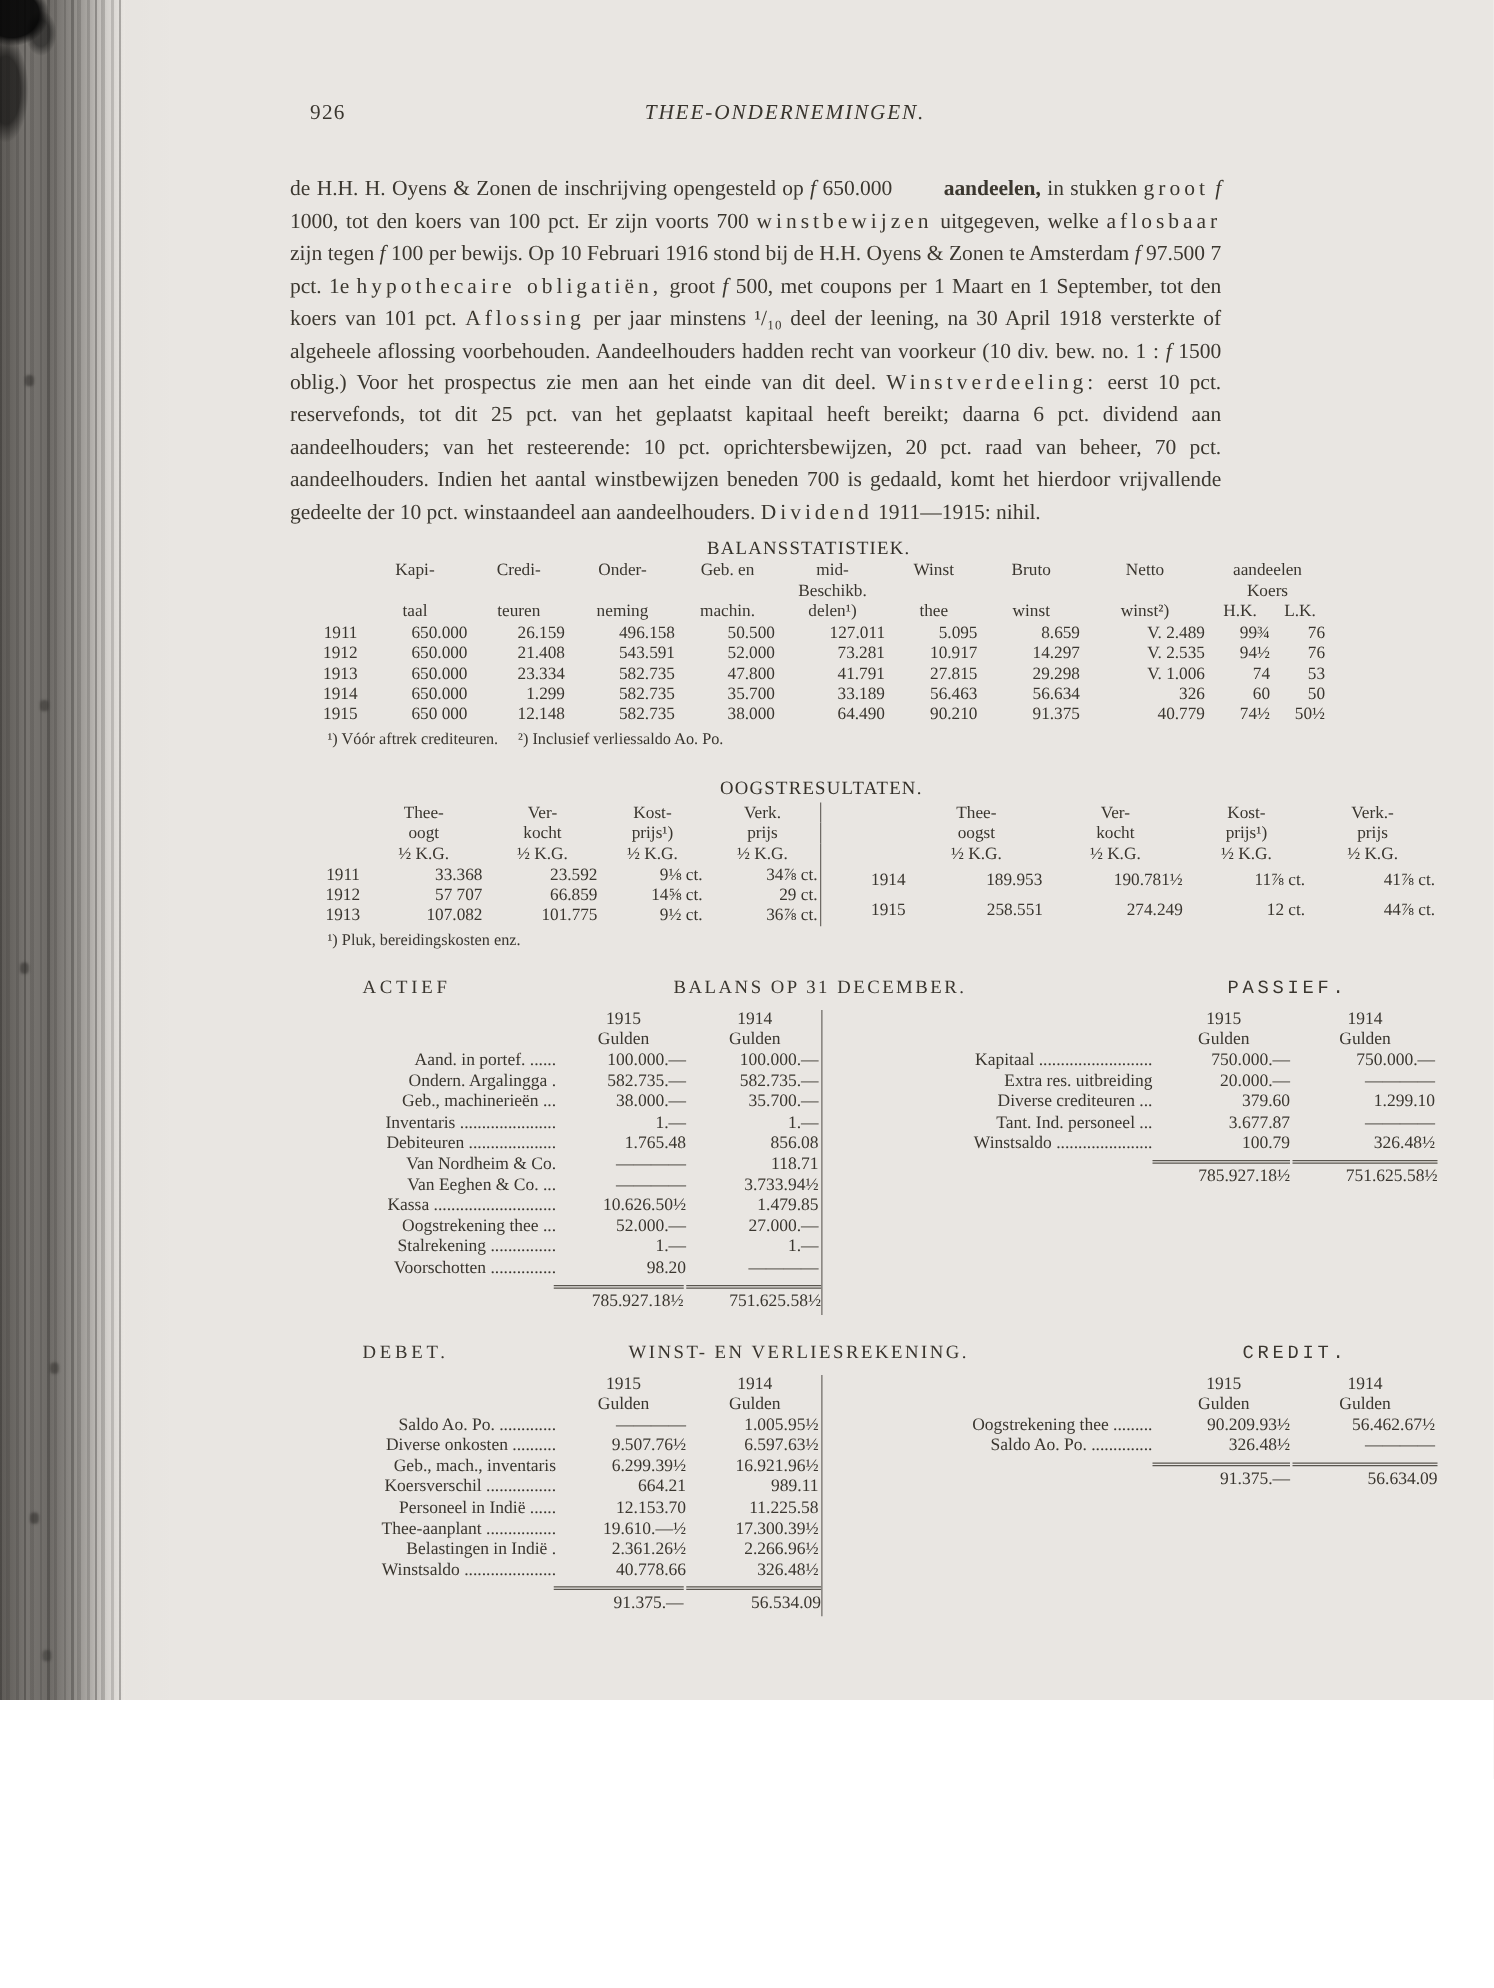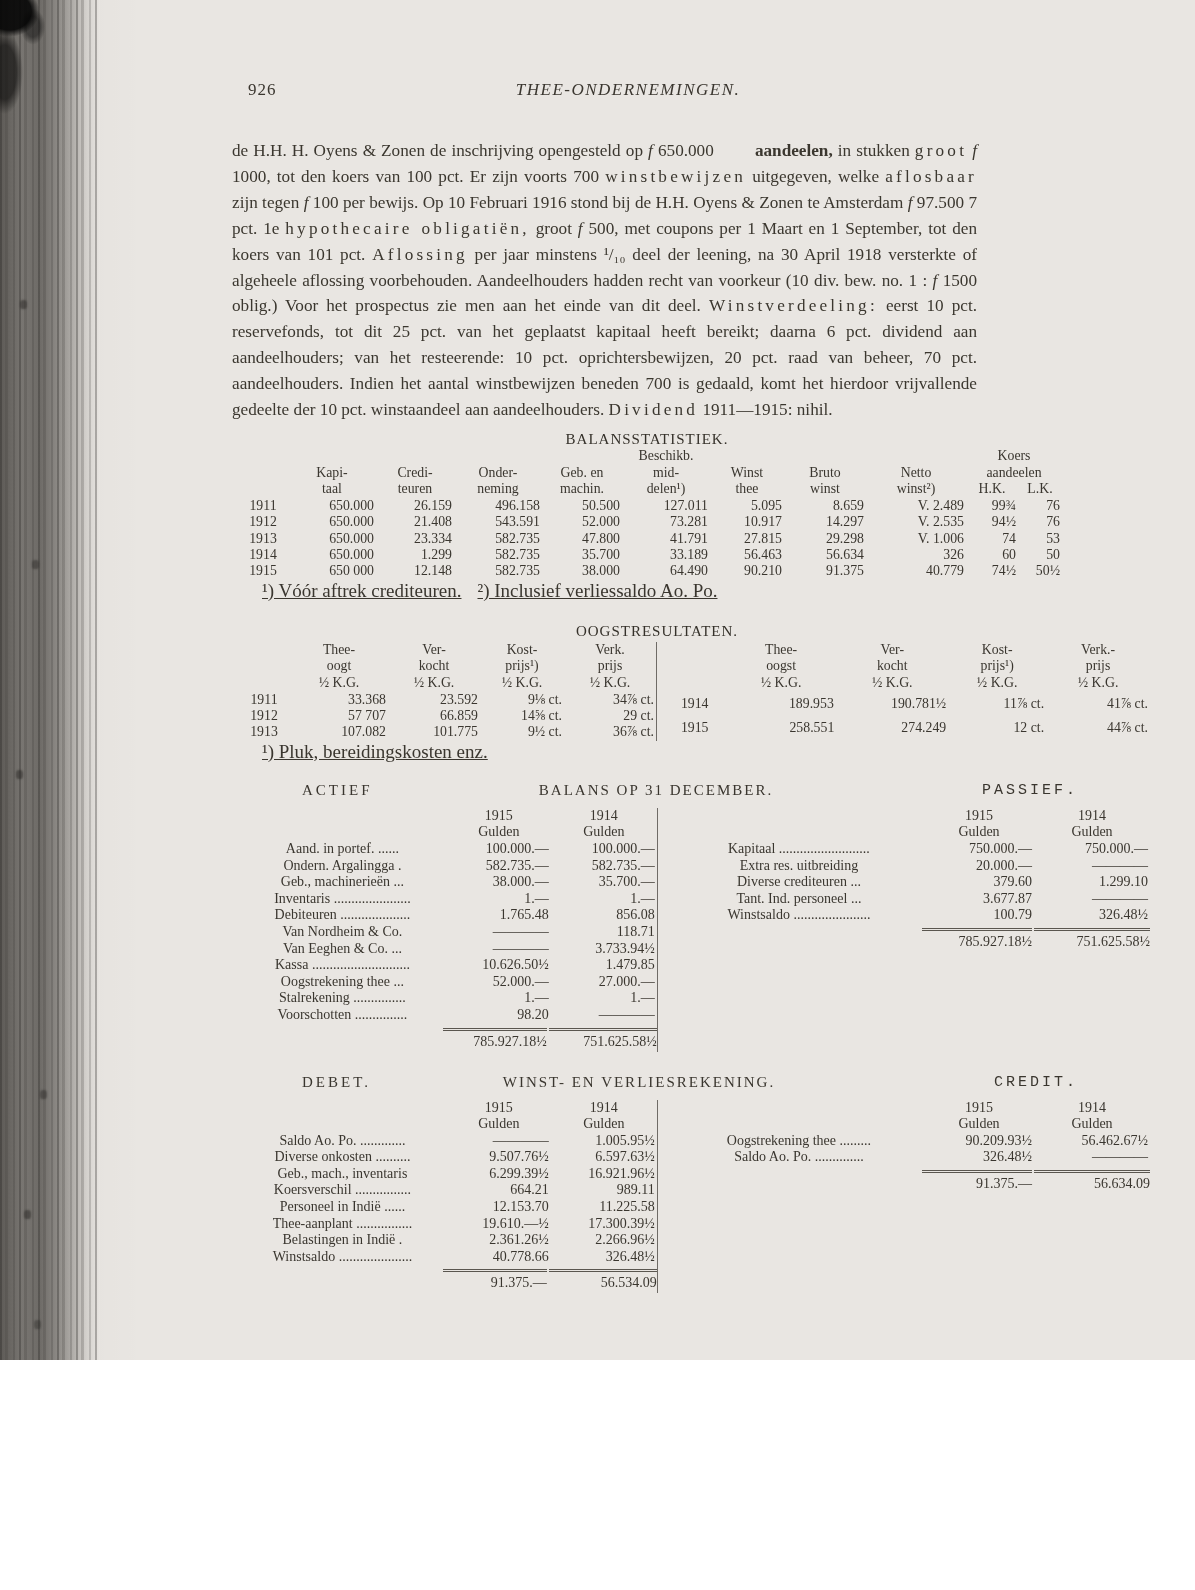--- a/index.html
+++ b/index.html
@@ -47,37 +47,37 @@
     text-align:justify; color:#3b372f;}
   .seg-b{font-weight:bold;margin-left:36px;}
   .seg-i{font-style:italic;}
   .seg-sp{letter-spacing:3.2px;}
 
   
   .tbl-title{text-align:center; font-size:15px; letter-spacing:1px; color:#35312a;}
   table{border-collapse:collapse;}
   th{font-weight:normal; text-align:center; line-height:16.6px; font-size:13.8px; white-space:nowrap; padding:0 2px;}
   td{text-align:right; line-height:16.4px; font-size:13.8px; white-space:nowrap; padding:0 2px;}
-  td:first-child{text-align:center; padding-left:8px;margin-left:36px;}
+  td:first-child{text-align:right; padding-left:8px;margin-left:36px;}
 
   .bs{width:830px; margin-top:8px;}
   .bs-table{width:100%;}
-  .footnote{font-size:19px; padding-left:30px; line-height:17px; margin-top:2px;text-decoration:underline;}
+  .footnote{font-size:13px; padding-left:30px; line-height:17px; margin-top:2px;}
   .fn-gap{margin-left:16px;}
 
   .oogst{width:920px; margin-top:24px;}
   .oogst .tbl-title{transform:translateX(-35px);}
   .oogst-cols{display:flex; margin-top:2px;}
   .oogst-left{width:424px;}
   .oogst-right{width:494px; border-left:1px solid #6f6b66;}
 
   
   .fin-section{margin-top:22px;}
   .fin-heads{position:relative; height:22px; font-size:15px;}
-  .side-head{position:absolute; left:70px; letter-spacing:3px;}
+  .side-head{position:absolute; left:58px; letter-spacing:3px;}
   .side-head.right{left:auto; right:72px;font-family:Liberation Mono, monospace;}
   .center-head{position:absolute; left:0; right:0; text-align:center; letter-spacing:2px;}
   .center-head.bal{transform:translateX(-35px);}
   .center-head.wv{transform:translateX(-52px);}
   .fin-cols{display:flex; align-items:stretch; margin-top:4px;}
   .fin-half{display:flex; flex-direction:column; width:430px;}
   .fin-half.rightside{width:488px; border-left:1px solid #6f6b66; padding-left:10px;}
   .fin{width:100%;}
   .fin th{font-size:14px;}
   .fin td{font-size:14px; line-height:16.6px;}
@@ -115,36 +115,36 @@
           <col style="width:80px">
             <col style="width:88px">
             <col style="width:74px">
             <col style="width:82px">
           <col style="width:100px">
             <col style="width:52px">
             <col style="width:44px">
         </colgroup>
         <thead>
           <tr>
-            <th colspan="5"></th>
-            <th>Beschikb.</th>
-            <th colspan="3"></th>
-            <th colspan="2">Koers</th>
-          </tr>
-          <tr>
             <th></th>
             <th>Kapi-</th>
             <th>Credi-</th>
             <th>Onder-</th>
             <th>Geb. en</th>
             <th>mid-</th>
             <th>Winst</th>
             <th>Bruto</th>
             <th>Netto</th>
             <th colspan="2">aandeelen</th>
+          </tr>
+          <tr>
+            <th colspan="5"></th>
+            <th>Beschikb.</th>
+            <th colspan="3"></th>
+            <th colspan="2">Koers</th>
           </tr>
           <tr>
             <th></th>
             <th>taal</th>
             <th>teuren</th>
             <th>neming</th>
             <th>machin.</th>
             <th>delen¹)</th>
             <th>thee</th>
             <th>winst</th>

